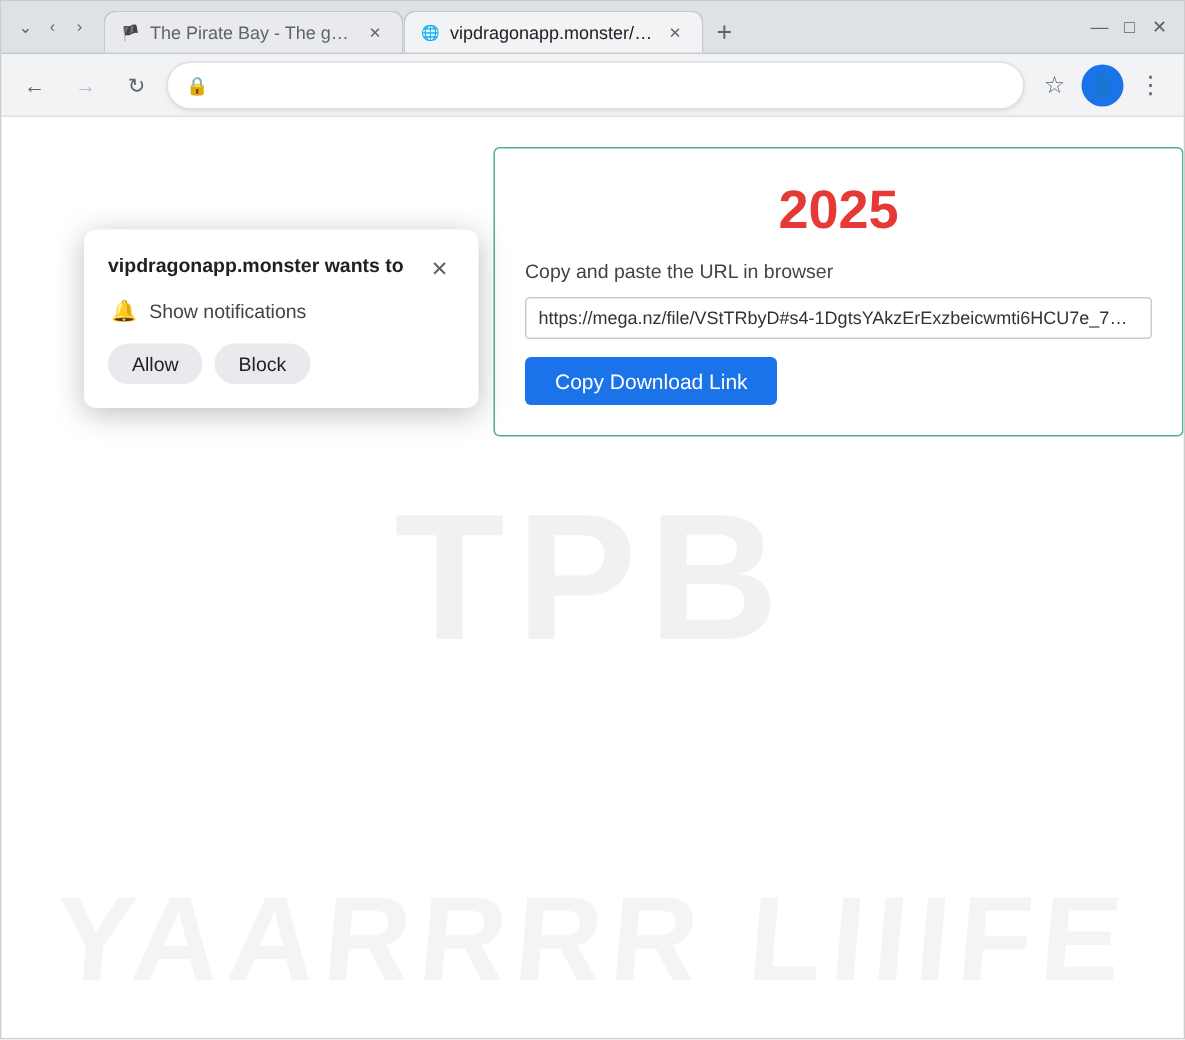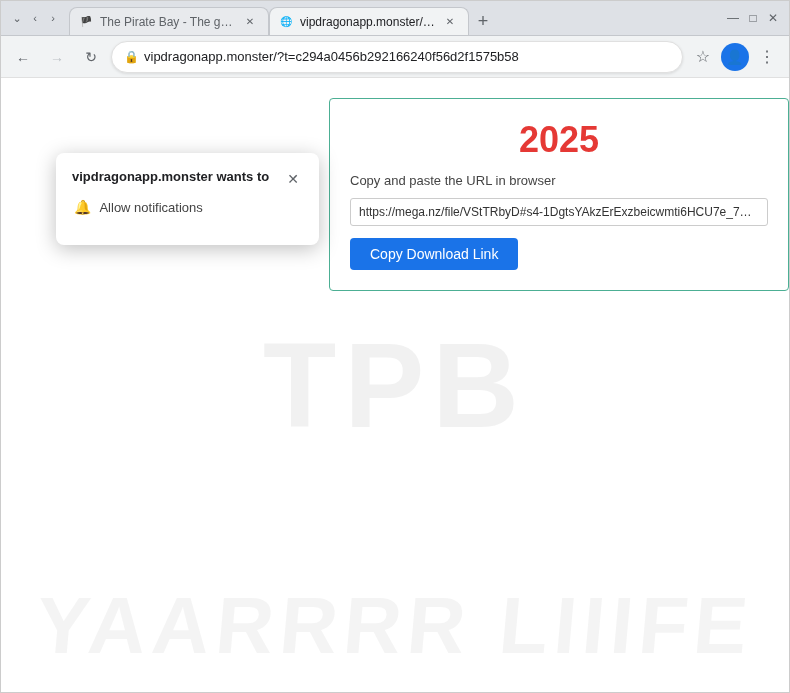--- a/index.html
+++ b/index.html
@@ -427,21 +427,20 @@
     </div>
   </div>
 
   <div class="nav-bar">
     <button class="nav-btn">←</button>
     <button class="nav-btn disabled">→</button>
     <button class="nav-btn">↻</button>
 
     <div class="address-bar-wrapper">
       <span class="lock-icon">🔒</span>
-      <input class="address-input" type="text" value="vipdragonapp.monster/?t=c294a0456b292166240f56d2f1575b58" style="">
     </div>
 
     <div class="nav-right-icons">
       <button class="nav-icon-btn">☆</button>
       <div class="avatar-icon">
         <span>👤</span>
       </div>
       <button class="nav-icon-btn">⋮</button>
     </div>
   </div>
@@ -450,21 +449,25 @@
 
     <div class="watermark">TPB</div>
 
     <div class="notification-popup">
       <div class="popup-header">
         <span class="popup-title">vipdragonapp.monster wants to</span>
         <button class="popup-close-btn">✕</button>
       </div>
       <div class="popup-notification-row">
         <span class="bell-icon">🔔</span>
-        <span class="notification-label">Allow notifications</span>
+        <span class="notification-label">Show notifications</span>
+      </div>
+      <div class="popup-actions">
+        <button class="btn-allow">Allow</button>
+        <button class="btn-block">Block</button>
       </div>
     </div>
 
     <div class="page-main">
       <div class="content-box">
         <div class="year-text">2025</div>
         <p class="instruction-text">Copy and paste the URL in browser</p>
         <div class="url-field">https://mega.nz/file/VStTRbyD#s4-1DgtsYAkzErExzbeicwmti6HCU7e_7GmQ7</div>
         <button class="copy-btn">Copy Download Link</button>
       </div>

